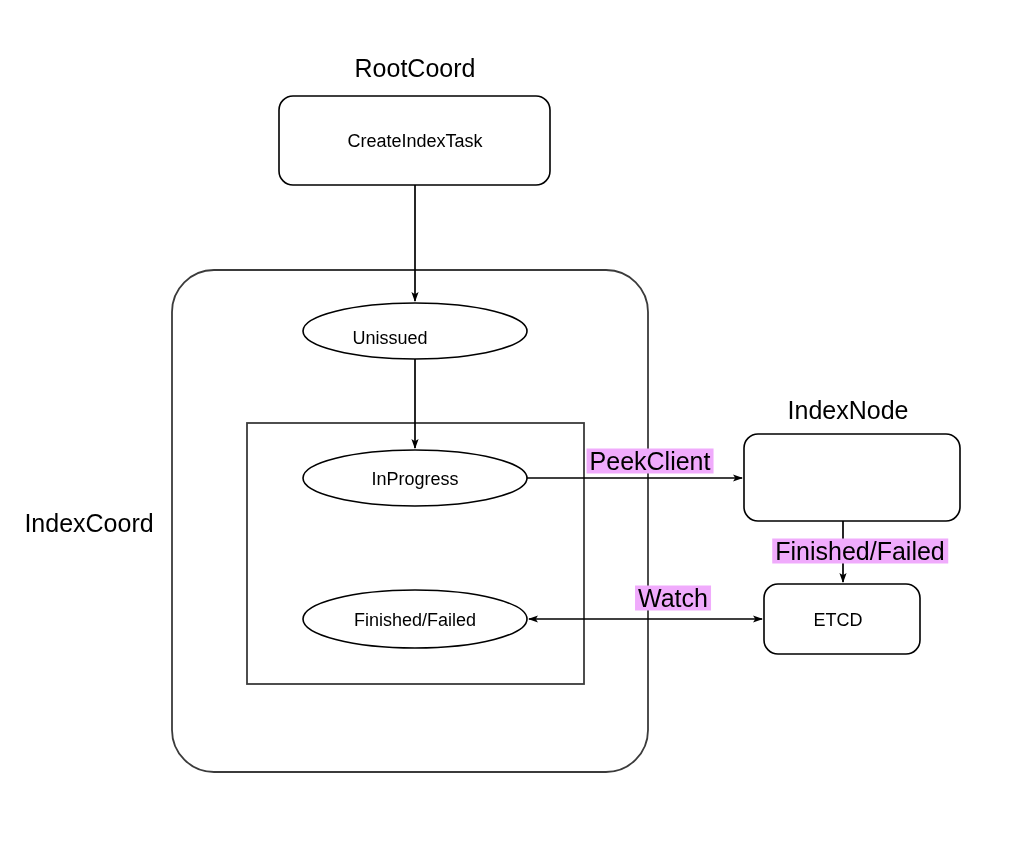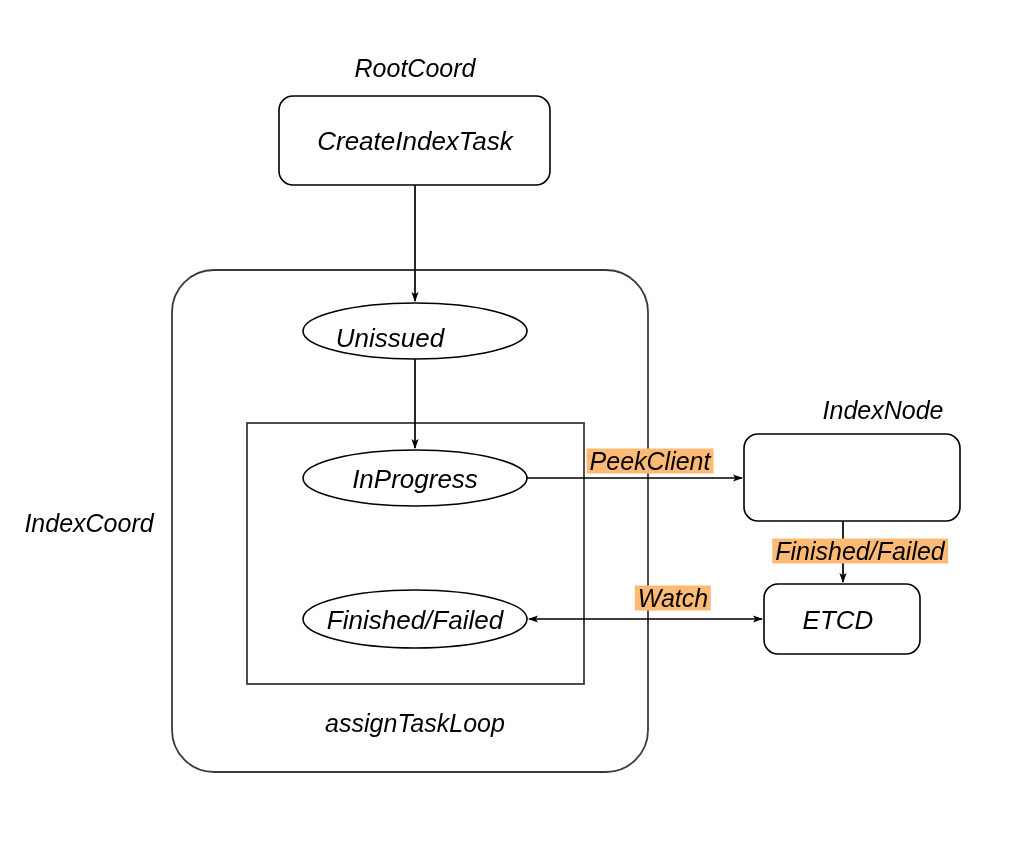--- a/index.html
+++ b/index.html
@@ -11,21 +11,20 @@
     width: 1014px;
     height: 848px;
     font-family: "Liberation Sans", sans-serif;
     color: #000000;
     overflow: hidden;
   }
   #diagram-root {
     position: relative;
     width: 1014px;
     height: 700px;
-    font-style: italic;
   }
   svg.canvas {
     position: absolute;
     left: 0;
     top: 0;
     width: 1014px;
     height: 848px;
   }
   .shape-stroke {
     fill: #ffffff;
@@ -43,32 +42,32 @@
     fill: none;
   }
   .lbl {
     position: absolute;
     font-family: "Liberation Sans", sans-serif;
     color: #000000;
     white-space: nowrap;
     line-height: 1;
   }
   .node-label {
-    font-size: 26px;
+    font-size: 18px;
     text-align: right;
     transform: translate(-50%, -50%);
   }
   .group-label {
     font-size: 25px;
     transform: translate(-50%, -50%);
   }
   .edge-label {
     font-size: 25px;
     transform: translate(-50%, -50%);
-    background: #fdba74;
+    background: #f0abfc;
     padding: 0 3px;
   }
 </style>
 </head>
 <body>
 
 <div id="diagram-root">
 
   <svg class="canvas" viewBox="0 0 1014 848">
     <defs>
@@ -104,23 +103,22 @@
 
     <line class="edge" x1="843" y1="521" x2="843" y2="582" marker-end="url(#arrowhead)"></line>
 
     <line class="edge" x1="529" y1="619" x2="762" y2="619" marker-end="url(#arrowhead)" marker-start="url(#arrowhead-start)"></line>
   </svg>
 
   <div class="lbl group-label" style="left:415px; top:68px;">RootCoord</div>
 
   <div class="lbl group-label" style="left:89px; top:523px;">IndexCoord</div>
 
-  <div class="lbl group-label" style="left:415px; top:723px;">assignTaskLoop</div>
 
-  <div class="lbl group-label" style="left:848px; top:410px;margin-left:35px;">IndexNode</div>
+  <div class="lbl group-label" style="left:848px; top:410px;">IndexNode</div>
 
   <div class="lbl node-label" style="left:415px; top:141px;">CreateIndexTask</div>
 
   <div class="lbl node-label" style="left:390px; top:338px;">Unissued</div>
 
   <div class="lbl node-label" style="left:415px; top:479px;">InProgress</div>
 
   <div class="lbl node-label" style="left:415px; top:620px;">Finished/Failed</div>
 
 

